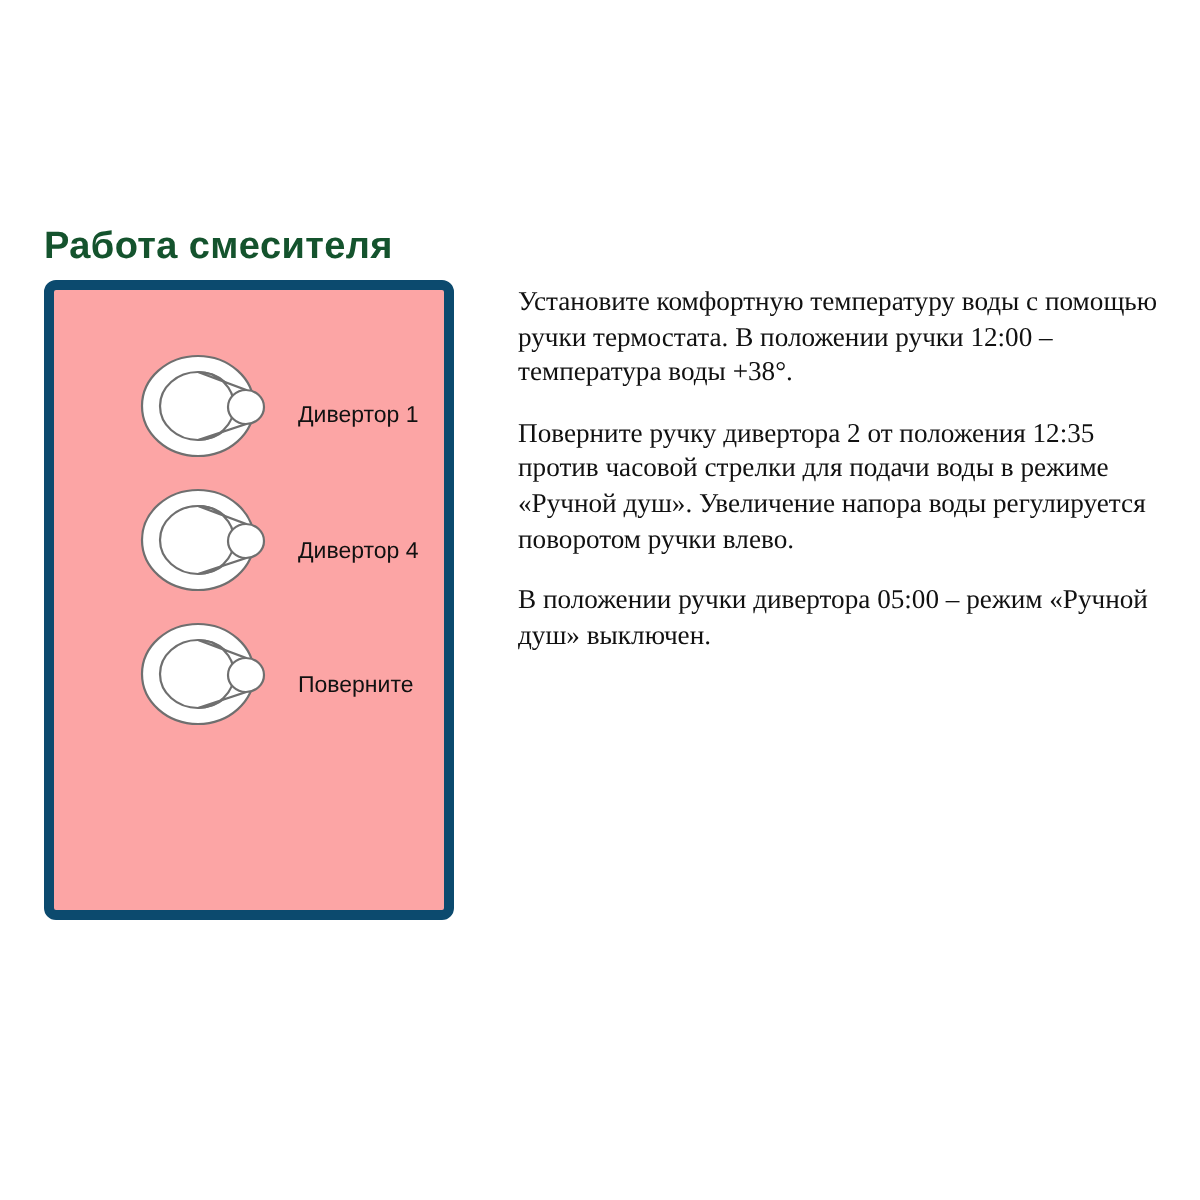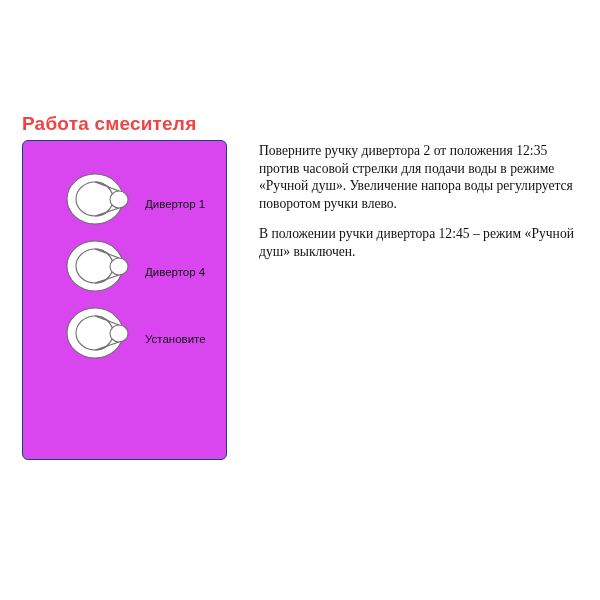--- a/index.html
+++ b/index.html
@@ -20,32 +20,32 @@
     height: 600px;
     box-sizing: border-box;
   }
   .title {
     position: absolute;
     left: 22px;
     top: 100px;
     font-size: 19px;
     font-weight: bold;
     letter-spacing: 0.2px;
-    color: #ef4444;
+    color: #14532d;
   }
   
   .panel {
     position: absolute;
     left: 22px;
     top: 140px;
     width: 205px;
     height: 320px;
-    border: 1px solid #0c4a6e;
+    border: 5px solid #0c4a6e;
     border-radius: 6px;
-    background: #d946ef;
+    background: #fca5a5;
     box-sizing: border-box;
   }
   .knob {
     position: absolute;
   }
   .knob svg {
     display: block;
   }
   .knob-label {
     position: absolute;
@@ -108,22 +108,23 @@
     <div class="knob-label label-2">Дивертор 4</div>
 
     <div class="knob knob-3">
       <svg width="80" height="60" viewBox="0 0 80 60" aria-hidden="true">
         <ellipse cx="32" cy="30" rx="28" ry="25" fill="#ffffff" stroke="#6f6f6f" stroke-width="1.1"></ellipse>
         <ellipse cx="32" cy="30" rx="19" ry="17" fill="#ffffff" stroke="#6f6f6f" stroke-width="1.1"></ellipse>
         <path d="M32 13 L56 22 A16 17 0 0 1 56 39 L32 47 A18 17 0 0 0 32 13 Z" fill="#ffffff" stroke="#6f6f6f" stroke-width="1.1"></path>
         <ellipse cx="56" cy="30.5" rx="9" ry="8.5" fill="#ffffff" stroke="#6f6f6f" stroke-width="1.1"></ellipse>
       </svg>
     </div>
-    <div class="knob-label label-3">Установите</div>
+    <div class="knob-label label-3">Поверните</div>
 
   </div>
 
   <div class="textcol">
+    <p class="para">Установите комфортную температуру воды с помощью ручки термостата. В положении ручки 12:00 – температура воды +38°.</p>
     <p class="para">Поверните ручку дивертора 2 от положения 12:35 против часовой стрелки для подачи воды в режиме «Ручной душ». Увеличение напора воды регулируется поворотом ручки влево.</p>
-    <p class="para">В положении ручки дивертора 12:45 – режим «Ручной душ» выключен.</p>
+    <p class="para">В положении ручки дивертора 05:00 – режим «Ручной душ» выключен.</p>
   </div>
 
 </div>
 
 </body></html>

